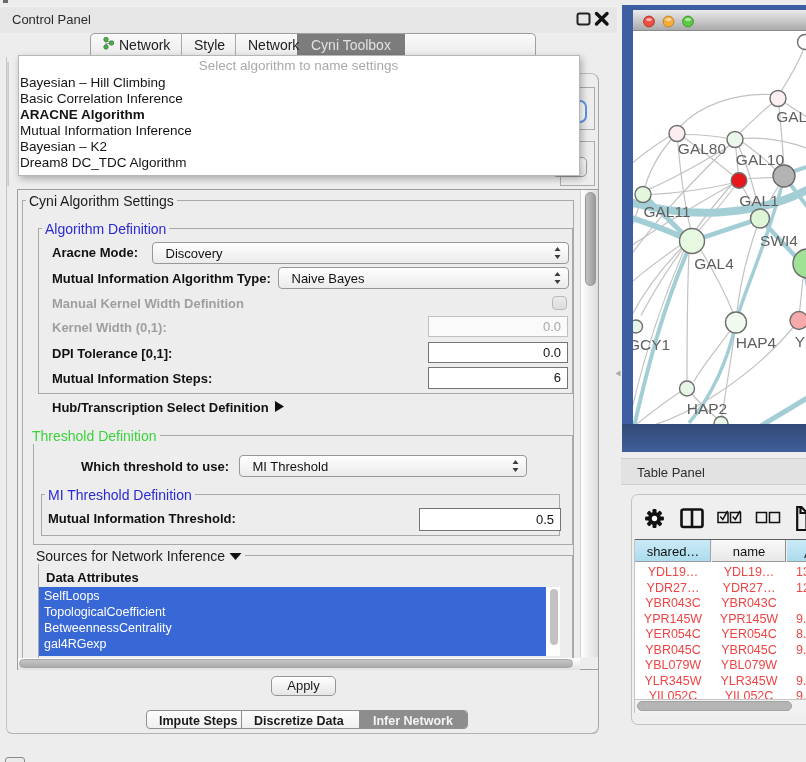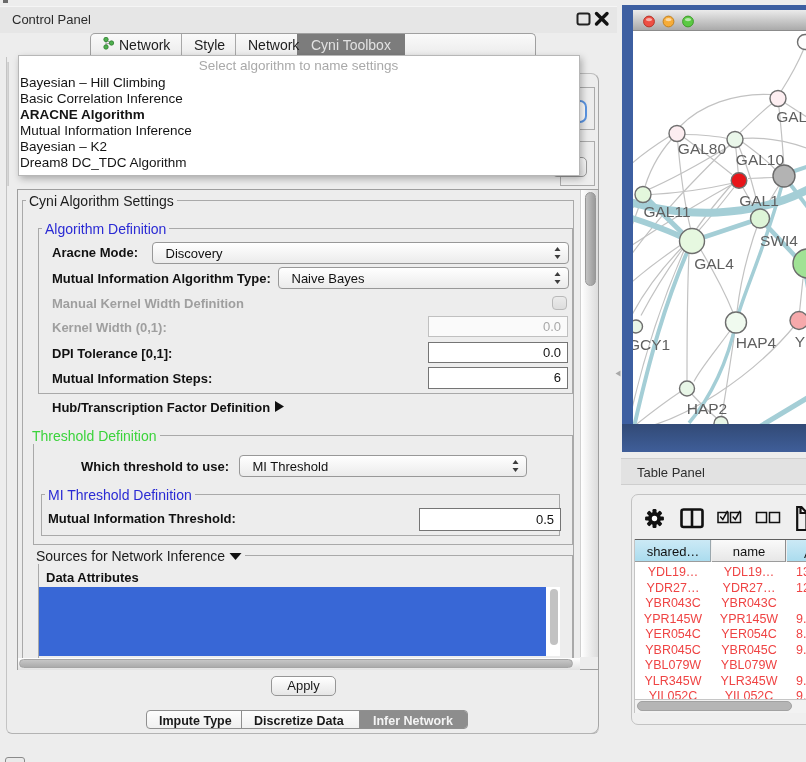--- a/index.html
+++ b/index.html
@@ -89,21 +89,21 @@
 </div>
 <div class="abs lbl b dis" style="left:52px;top:295.5px;">Manual Kernel Width Definition</div>
 <div class="abs" style="left:552px;top:296px;width:14.5px;height:14px;border:1px solid #b9b9b9;border-radius:4px;background:linear-gradient(#ebebeb,#dddddd);"></div>
 <div class="abs lbl b dis" style="left:52px;top:320px;">Kernel Width (0,1):</div>
 <div class="tf" style="left:428px;top:316px;width:140px;height:21px;border-color:#c0c0c0;background:#fafafa;color:#a8a8a8;line-height:19px;">0.0</div>
 <div class="abs lbl b" style="left:52px;top:345.5px;">DPI Tolerance [0,1]:</div>
 <div class="tf" style="left:428px;top:341.5px;width:140px;height:21.5px;line-height:20px;">0.0</div>
 <div class="abs lbl b" style="left:52px;top:371px;">Mutual Information Steps:</div>
 <div class="tf" style="left:428px;top:367px;width:140px;height:21.5px;line-height:20px;">6</div>
 
-<div class="abs lbl b" style="left:52px;top:399.5px;">Hub/Transcription Factor Definition</div>
+<div class="abs lbl b" style="left:52px;top:399.5px;">Hub/Transcription Select Definition</div>
 <svg class="abs" style="left:273px;top:400px;" width="12" height="13" viewBox="0 0 12 13">
     <path d="M2 1 L11 6.5 L2 12 Z" fill="#111"></path>
   </svg>
 
 <div class="gbox" style="left:33px;top:434.5px;width:540px;height:110px;"></div>
 <div class="gcap" style="left:29px;top:427.5px;color:#3bd33b;">Threshold Definition</div>
 
 <div class="abs lbl b" style="left:81px;top:459px;">Which threshold to use:</div>
 <div class="combo" style="left:238.5px;top:455px;width:288px;height:22px;">
     <span class="t">MI Threshold</span>
@@ -119,29 +119,30 @@
 <div class="tf" style="left:419px;top:507.5px;width:142px;height:23px;line-height:21px;">0.5</div>
 
 <div class="gbox" style="left:38px;top:554.5px;width:535px;height:103px;border-bottom:none;"></div>
 <div class="gcap" style="left:33px;top:548px;color:#1c1c1c;">Sources for Network Inference <svg width="13" height="9" viewBox="0 0 13 9" style="display:inline-block">
       <path d="M0.5 1 L12.5 1 L6.5 8 Z" fill="#111"></path>
     </svg></div>
 <div class="abs lbl b" style="left:46px;top:570px;">Data Attributes</div>
 
 <div class="abs" style="left:38.5px;top:587px;width:521.5px;height:68.5px;background:#fff;overflow:hidden;">
   <div class="abs" style="left:0;top:0;width:507px;height:68.5px;background:#3867d6;"></div>
+  <div class="abs" style="left:5.5px;top:1px;font-size:12.5px;color:#fff;line-height:16px;">SelfLoops<br>TopologicalCoefficient<br>BetweennessCentrality<br>gal4RGexp</div>
   <div class="abs" style="left:511px;top:1.5px;width:8px;height:56px;background:#c2c2c2;border-radius:4.5px;"></div>
 </div>
 
 <div class="abs" style="left:271px;top:676px;width:65px;height:19.5px;border:1px solid #969696;border-radius:5px;background:linear-gradient(#ffffff,#e6e6e6);text-align:center;font-size:13px;color:#1a1a1a;line-height:18px;">Apply</div>
 
 <div class="abs" style="left:146px;top:709.5px;width:322px;height:19.5px;border:1px solid #8f8f8f;border-radius:4px;background:linear-gradient(#fdfdfd,#f0f0f0);overflow:hidden;">
   <div class="abs" style="left:94px;top:0;bottom:0;border-left:1px solid #8f8f8f;"></div>
   <div class="abs" style="left:212px;top:0;bottom:0;width:110px;background:#8d8d8d;"></div>
-  <div class="abs" style="left:12px;top:3px;font-size:12.5px;font-weight:bold;color:#1a1a1a;">Impute Type</div>
+  <div class="abs" style="left:12px;top:3px;font-size:12.5px;font-weight:bold;color:#1a1a1a;">Impute Steps</div>
   <div class="abs" style="left:107px;top:3px;font-size:12.5px;font-weight:bold;color:#1a1a1a;">Discretize Data</div>
   <div class="abs" style="left:226px;top:3px;font-size:12.5px;font-weight:bold;color:#f4f4f4;">Infer Network</div>
 </div>
 
 <div class="abs" style="left:4.5px;top:757px;width:20px;height:8px;border:1.5px solid #8a8a8a;border-radius:3px 3px 0 0;background:#eaeaea;"></div>
 
 <svg class="abs" style="left:615px;top:370px;" width="6" height="7" viewBox="0 0 6 7">
     <path d="M0.5 3.5 L5.5 0.5 L5.5 6.5 Z" fill="#a8a8a8"></path>
   </svg>
 

